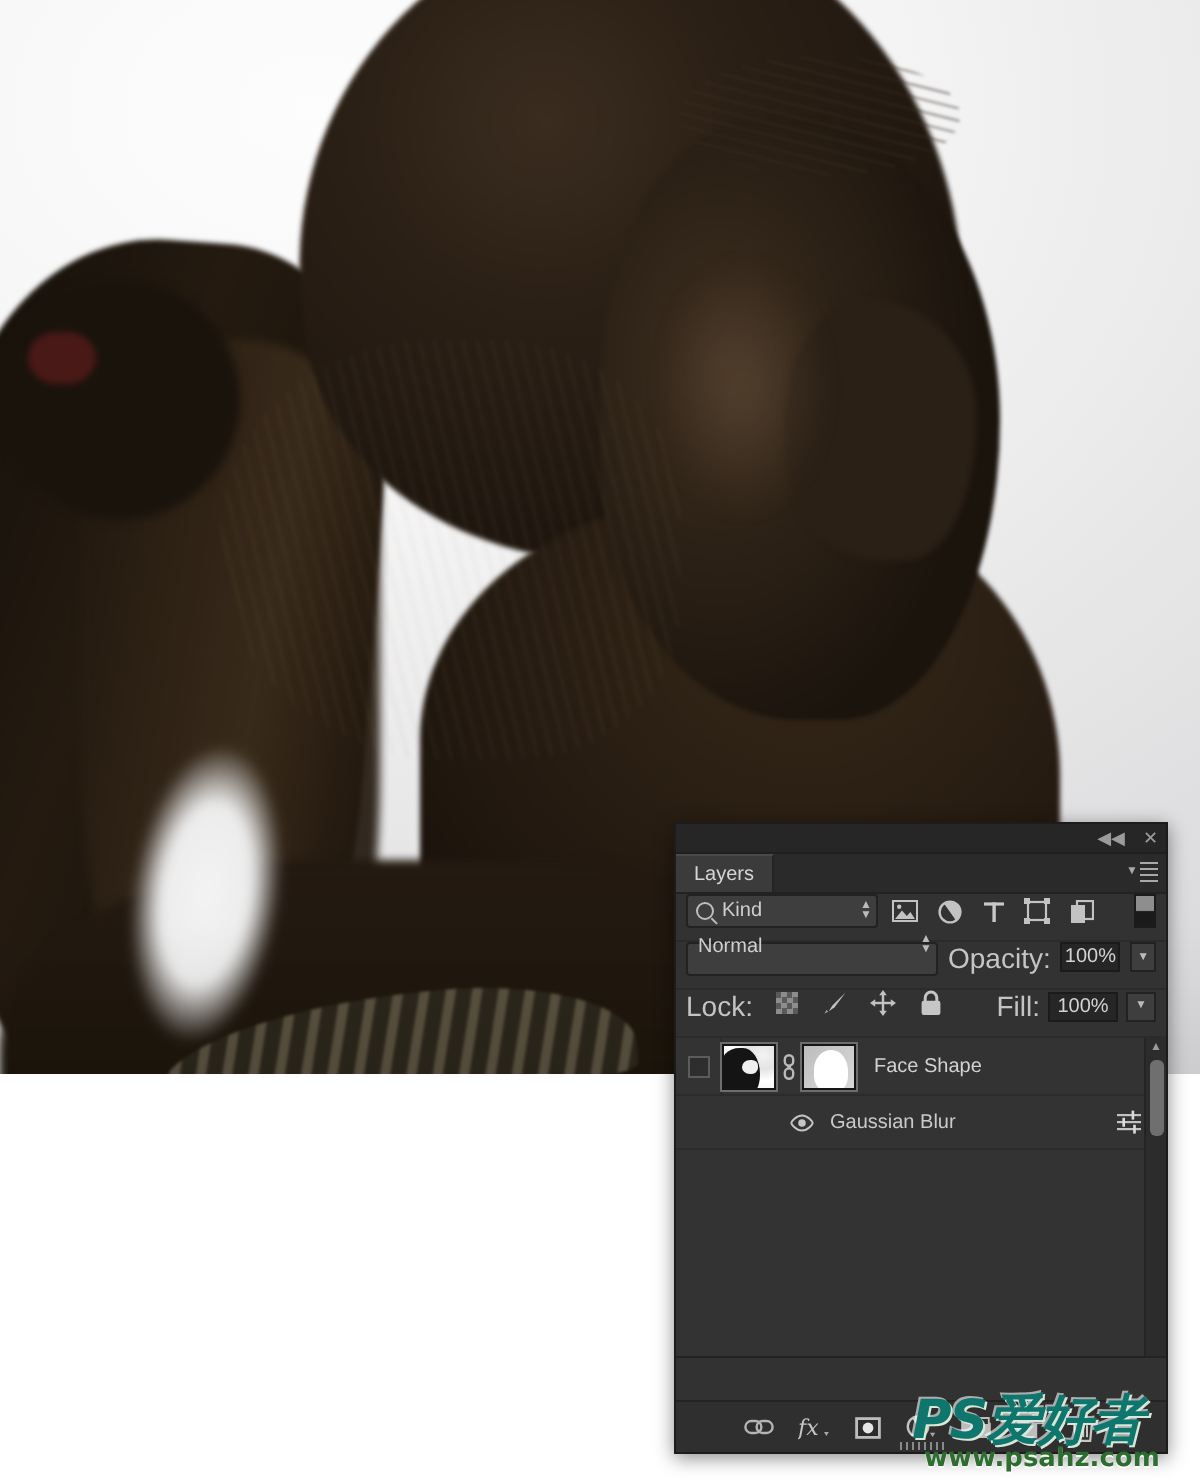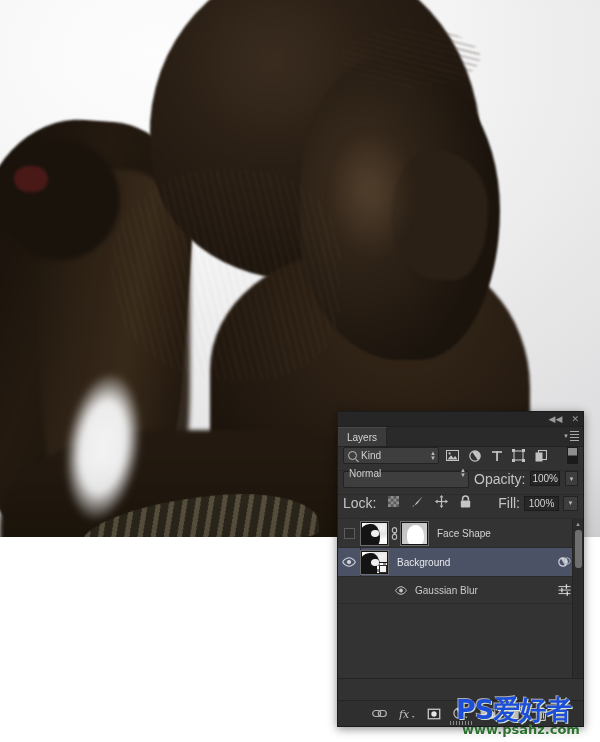--- a/index.html
+++ b/index.html
@@ -477,21 +477,22 @@
     position: absolute;
     left: 456px; top: 692px;
     width: 140px; height: 48px;
     pointer-events: none;
   }
   #wm-main {
     position: absolute; left: 0; top: 0;
     font-family: "DejaVu Sans", sans-serif;
     font-size: 27px;
     font-weight: bold;
-    color: #1d4ed8;
+    font-style: italic;
+    color: #0f766e;
     text-shadow: 1px 1px 0 #d8e8d8, -1px -1px 0 rgba(255,255,255,.6);
     letter-spacing: -1px;
     white-space: nowrap;
   }
   #wm-url {
     position: absolute; left: 6px; top: 30px;
     font-family: "DejaVu Sans", sans-serif;
     font-size: 13px;
     font-weight: bold;
     color: #2c6e2f;
@@ -652,39 +653,20 @@
             <rect x="2.4" y="0.6" width="4.2" height="5.2" rx="2.1" fill="none" stroke="#b9b9b9" stroke-width="1.2"></rect>
             <rect x="2.4" y="7.2" width="4.2" height="5.2" rx="2.1" fill="none" stroke="#b9b9b9" stroke-width="1.2"></rect>
             <rect x="3.6" y="5.4" width="1.9" height="2.2" fill="#b9b9b9"></rect>
           </svg>
         </span>
         <span class="thumb mask-white"></span>
         <span class="layer-name">Face Shape</span>
       </div>
 
 
-      <div class="layer-row selected">
-        <span class="eye-cell">
-          <svg width="14" height="10" viewBox="0 0 14 10">
-            <path d="M7 0.7 C10.6 0.7 13.2 4.3 13.2 5 C13.2 5.7 10.6 9.3 7 9.3 C3.4 9.3 0.8 5.7 0.8 5 C0.8 4.3 3.4 0.7 7 0.7 Z" fill="none" stroke="#d4d6dd" stroke-width="1.1"></path>
-            <circle cx="7" cy="5" r="2.1" fill="#d4d6dd"></circle>
-          </svg>
-        </span>
-        <span class="thumb img">
-          <span class="so-badge"></span>
-        </span>
-        <span class="layer-name">Background</span>
-        <span class="right-badge">
-          <svg width="13" height="12" viewBox="0 0 13 12">
-            <circle cx="5" cy="6" r="4.2" fill="none" stroke="#cfd2da" stroke-width="1.2"></circle>
-            <path d="M5 2 A4 4 0 0 1 5 10 Z" fill="#cfd2da" transform="rotate(-30 5 6)"></path>
-            <circle cx="9" cy="5" r="3.2" fill="none" stroke="#aeb2bd" stroke-width="1"></circle>
-          </svg>
-        </span>
-      </div>
 
 
       <div class="sub-row">
         <span id="gb-indent"></span>
         <span class="eye-sm">
           <svg width="12" height="9" viewBox="0 0 12 9">
             <path d="M6 0.7 C9 0.7 11.3 3.8 11.3 4.5 C11.3 5.2 9 8.3 6 8.3 C3 8.3 0.7 5.2 0.7 4.5 C0.7 3.8 3 0.7 6 0.7 Z" fill="none" stroke="#c4c4c4" stroke-width="1"></path>
             <circle cx="6" cy="4.5" r="1.9" fill="#c4c4c4"></circle>
           </svg>
         </span>

